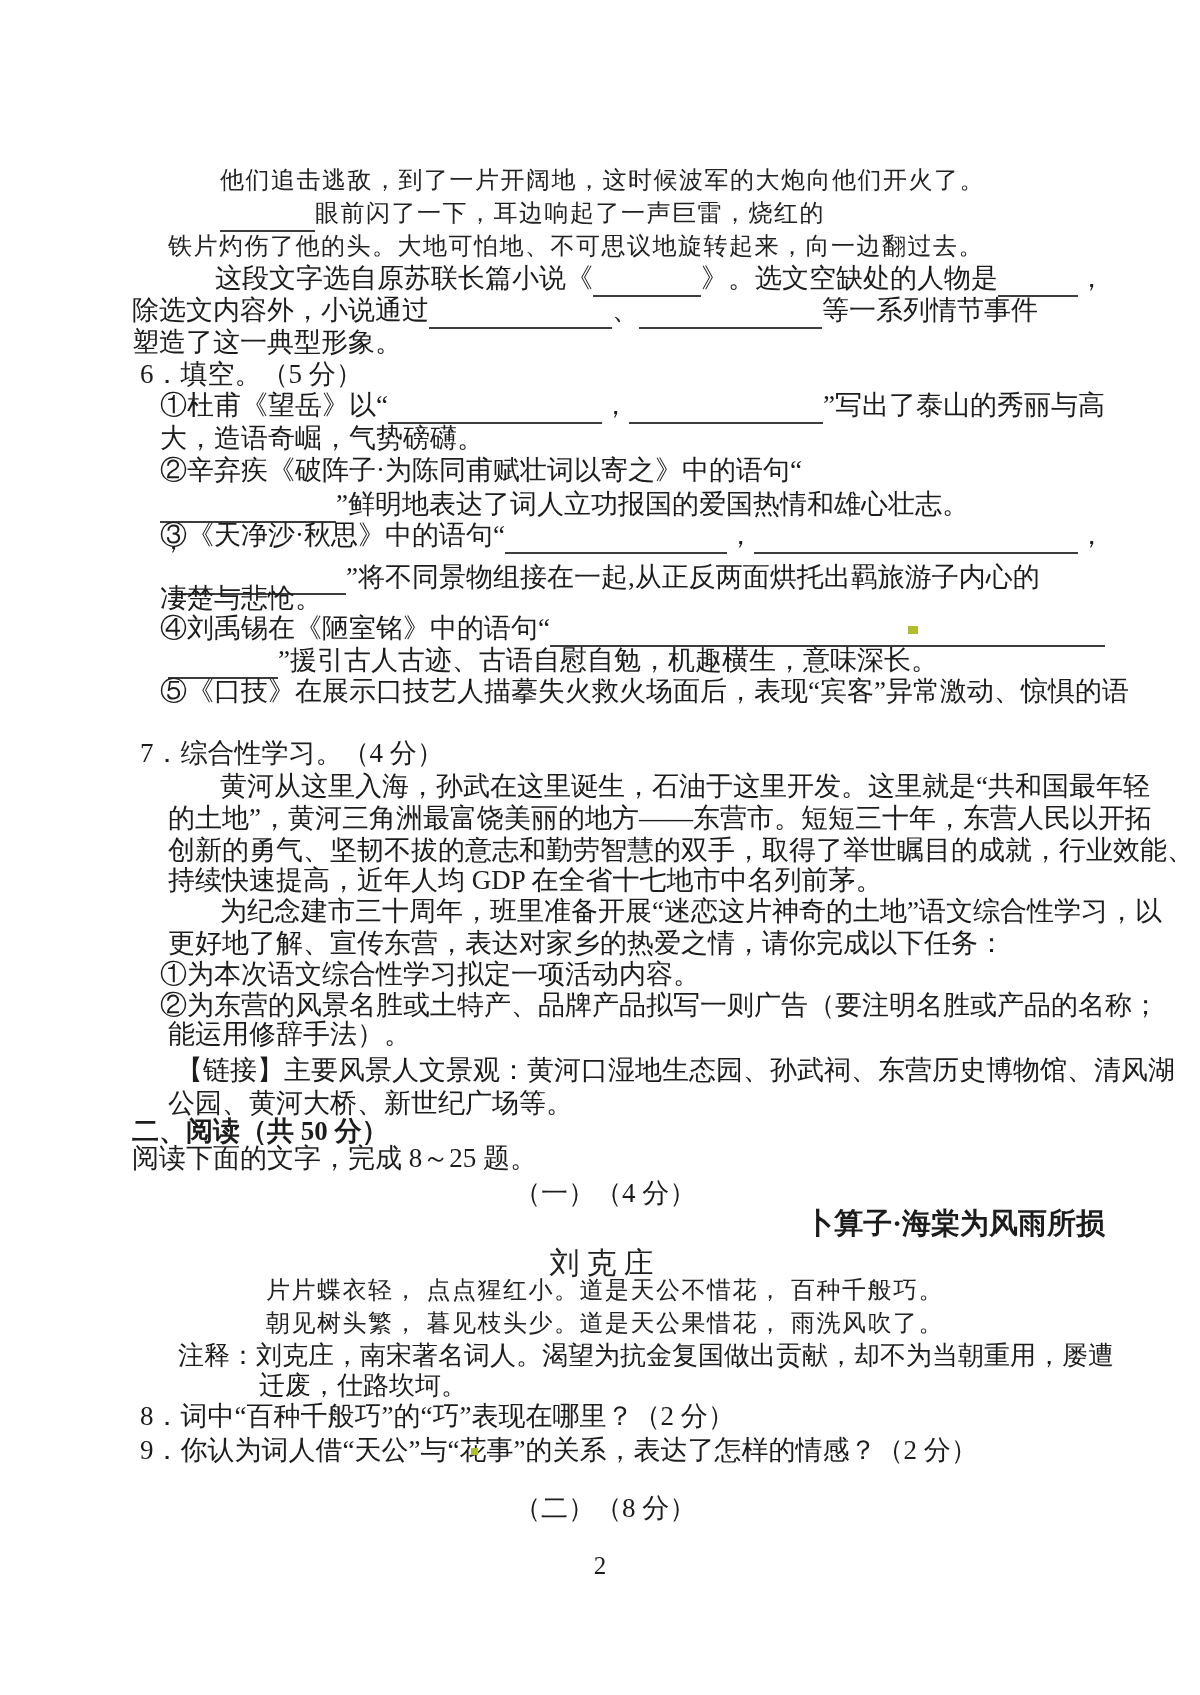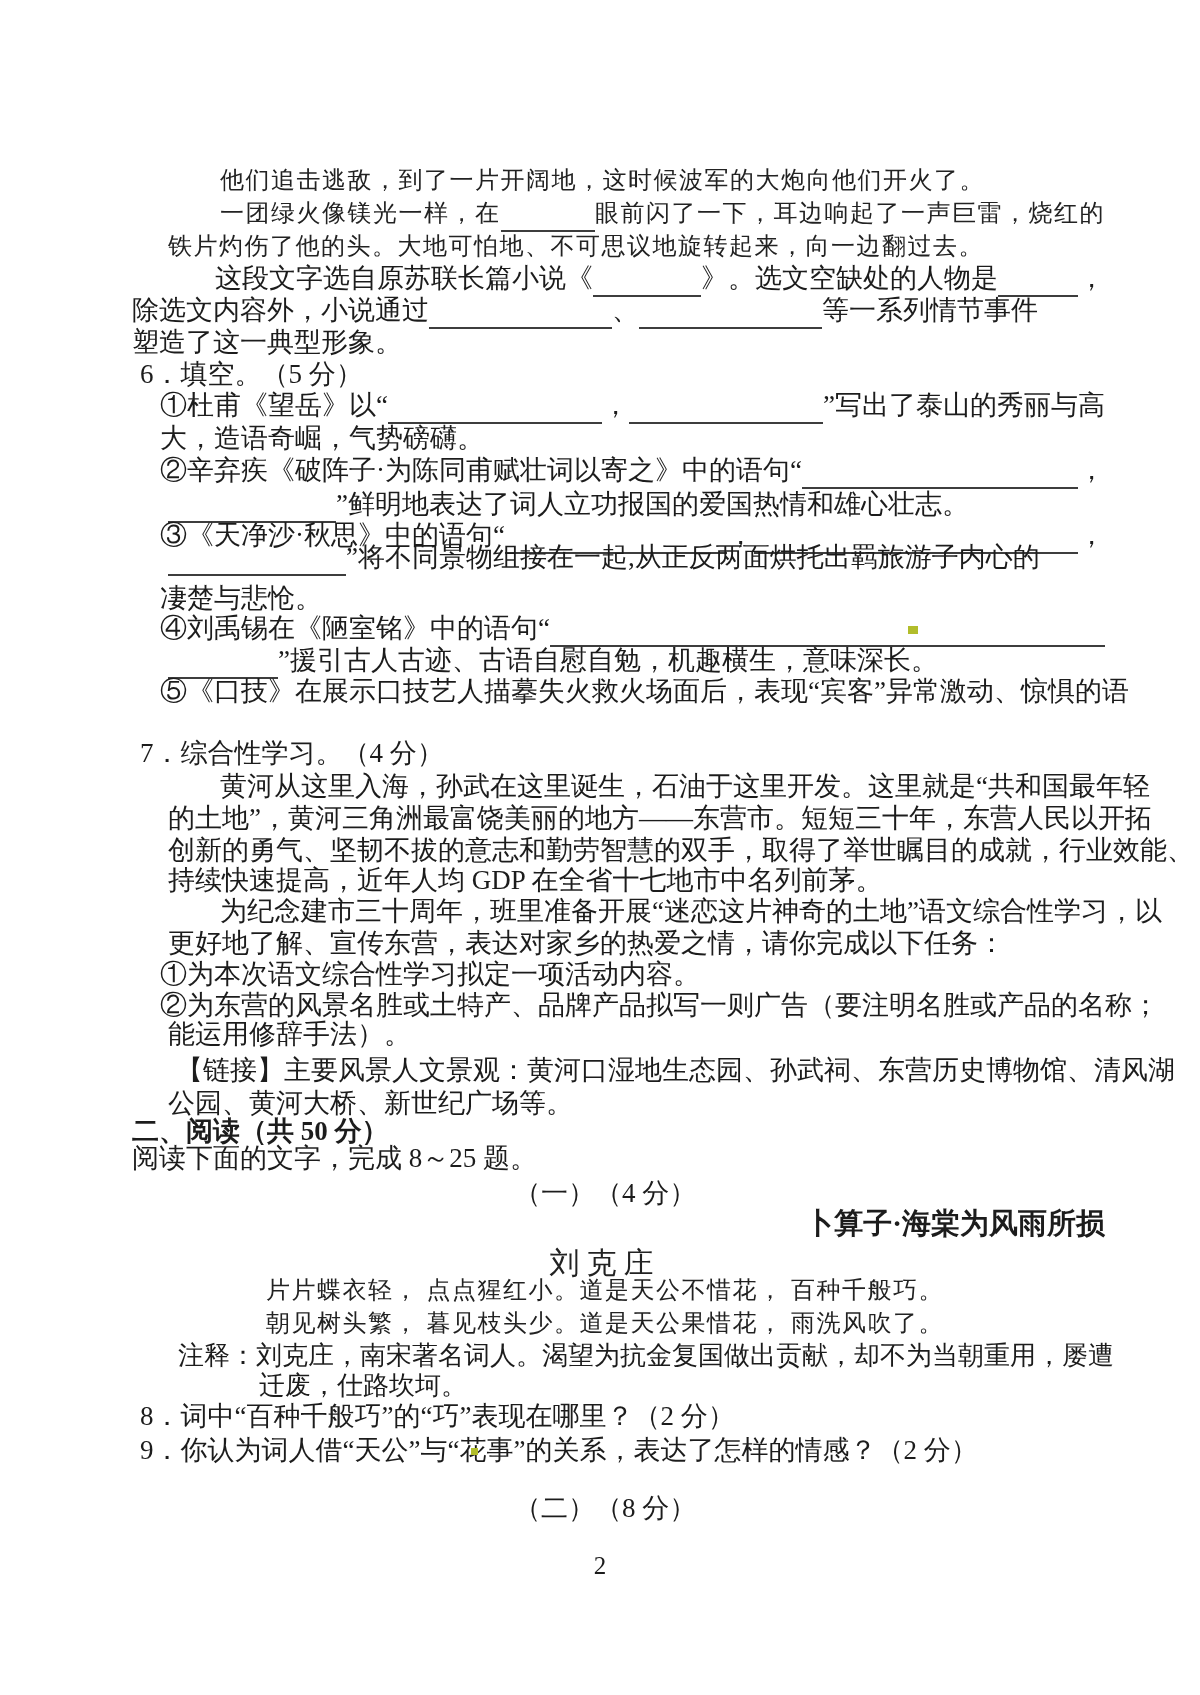--- a/index.html
+++ b/index.html
@@ -63,32 +63,32 @@
     text-align: center;
     font-size: 25px;
   }
 </style>
 </head>
 <body>
 
 <div class="page">
   <div class="content" id="content">
       <div class="line kai" style="top: 163px; left: 115px; right: 0px;"><span class="seg">他们追击逃敌，到了一片开阔地，这时候波军的大炮向他们开火了。</span></div>
-      <div class="line kai" style="top: 196px; left: 115px; right: 0px;"><span class="seg">一团绿火像镁光一样，在</span><span class="blank" style="width: 95px;">&nbsp;</span><span class="seg">眼前闪了一下，耳边响起了一声巨雷，烧红的</span></div>
+      <div class="line kai" style="top: 196px; left: 115px; right: 0px;"><span class="blank" style="width: 95px;">&nbsp;</span><span class="seg">眼前闪了一下，耳边响起了一声巨雷，烧红的</span></div>
       <div class="line kai" style="top: 229px; left: 63px; right: 0px;"><span class="seg">铁片灼伤了他的头。大地可怕地、不可思议地旋转起来，向一边翻过去。</span></div>
       <div class="line" style="top: 261px; left: 110px; right: 0px;"><span class="seg">这段文字选自原苏联长篇小说《</span><span class="blank" style="width: 108px;">&nbsp;</span><span class="seg">》。选文空缺处的人物是</span><span class="blank fill">&nbsp;</span><span class="seg">，</span></div>
       <div class="line" style="top: 293px; left: 27px; right: 0px;"><span class="seg">除选文内容外，小说通过</span><span class="blank" style="width: 183px;">&nbsp;</span><span class="seg">、</span><span class="blank" style="width: 183px;">&nbsp;</span><span class="seg">等一系列情节事件</span></div>
       <div class="line" style="top: 325px; left: 27px; right: 0px;"><span class="seg">塑造了这一典型形象。</span></div>
       <div class="line" style="top: 357px; left: 35px; right: 0px;"><span class="seg">6．填空。（5 分）</span></div>
       <div class="line" style="top: 388px; left: 55px; right: 0px;"><span class="seg">①杜甫《望岳》以“</span><span class="blank" style="width: 215px;">&nbsp;</span><span class="seg">，</span><span class="blank" style="width: 195px;">&nbsp;</span><span class="seg">”写出了泰山的秀丽与高</span></div>
       <div class="line" style="top: 421px; left: 55px; right: 0px;"><span class="seg">大，造语奇崛，气势磅礴。</span></div>
-      <div class="line" style="top: 453px; left: 55px; right: 0px;"><span class="seg">②辛弃疾《破阵子·为陈同甫赋壮词以寄之》中的语句“</span><span class="blank fill">&nbsp;</span><span class="seg">，</span></div>
+      <div class="line" style="top: 453px; left: 55px; right: 15px; flex-direction: column;"><span class="seg">②辛弃疾《破阵子·为陈同甫赋壮词以寄之》中的语句“</span><span class="blank fill">&nbsp;</span><span class="seg">，</span></div>
       <div class="line" style="top: 487px; left: 63px; right: 0px;"><span class="blank" style="width: 168px;">&nbsp;</span><span class="seg">”鲜明地表达了词人立功报国的爱国热情和雄心壮志。</span></div>
       <div class="line" style="top: 518px; left: 55px; right: 0px;"><span class="seg">③《天净沙·秋思》中的语句“</span><span class="blank" style="width: 222px;">&nbsp;</span><span class="seg">，</span><span class="blank fill">&nbsp;</span><span class="seg">，</span></div>
-      <div class="line" style="top: 540px; left: 63px; right: 0px;"><span class="blank" style="width: 178px;">&nbsp;</span><span class="seg">”将不同景物组接在一起,从正反两面烘托出羁旅游子内心的</span></div>
+      <div class="line" style="top: 560px; left: 63px; right: 0px; align-items: center;"><span class="blank" style="width: 178px;">&nbsp;</span><span class="seg">”将不同景物组接在一起,从正反两面烘托出羁旅游子内心的</span></div>
       <div class="line" style="top: 581px; left: 55px; right: 0px;"><span class="seg">凄楚与悲怆。</span></div>
       <div class="line" style="top: 611px; left: 55px; right: 0px;"><span class="seg">④刘禹锡在《陋室铭》中的语句“</span><span class="blank fill">&nbsp;</span></div>
       <div class="line" style="top: 643px; left: 63px; right: 0px;"><span class="blank" style="width: 110px;">&nbsp;</span><span class="seg">”援引古人古迹、古语自慰自勉，机趣横生，意味深长。</span></div>
       <div class="line" style="top: 674px; left: 55px; right: 0px;"><span class="seg">⑤《口技》在展示口技艺人描摹失火救火场面后，表现“宾客”异常激动、惊惧的语</span></div>
       <div class="line" style="top: 736px; left: 35px; right: 0px;"><span class="seg">7．综合性学习。（4 分）</span></div>
       <div class="line" style="top: 769px; left: 115px; right: 0px;"><span class="seg">黄河从这里入海，孙武在这里诞生，石油于这里开发。这里就是“共和国最年轻</span></div>
       <div class="line" style="top: 801px; left: 63px; right: 0px;"><span class="seg">的土地”，黄河三角洲最富饶美丽的地方——东营市。短短三十年，东营人民以开拓</span></div>
       <div class="line" style="top: 833px; left: 63px; right: 0px;"><span class="seg">创新的勇气、坚韧不拔的意志和勤劳智慧的双手，取得了举世瞩目的成就，行业效能、</span></div>
       <div class="line" style="top: 863px; left: 63px; right: 0px;"><span class="seg">持续快速提高，近年人均 GDP 在全省十七地市中名列前茅。</span></div>
       <div class="line" style="top: 894px; left: 115px; right: 0px;"><span class="seg">为纪念建市三十周年，班里准备开展“迷恋这片神奇的土地”语文综合性学习，以</span></div>

